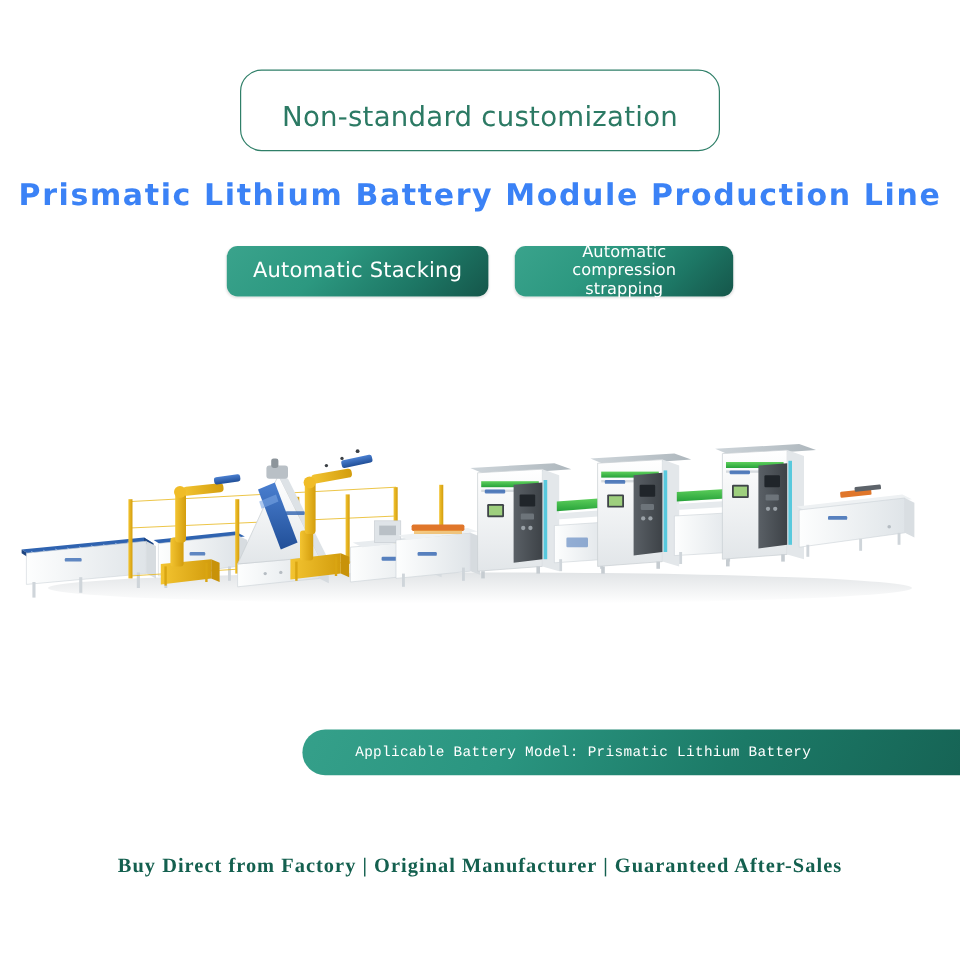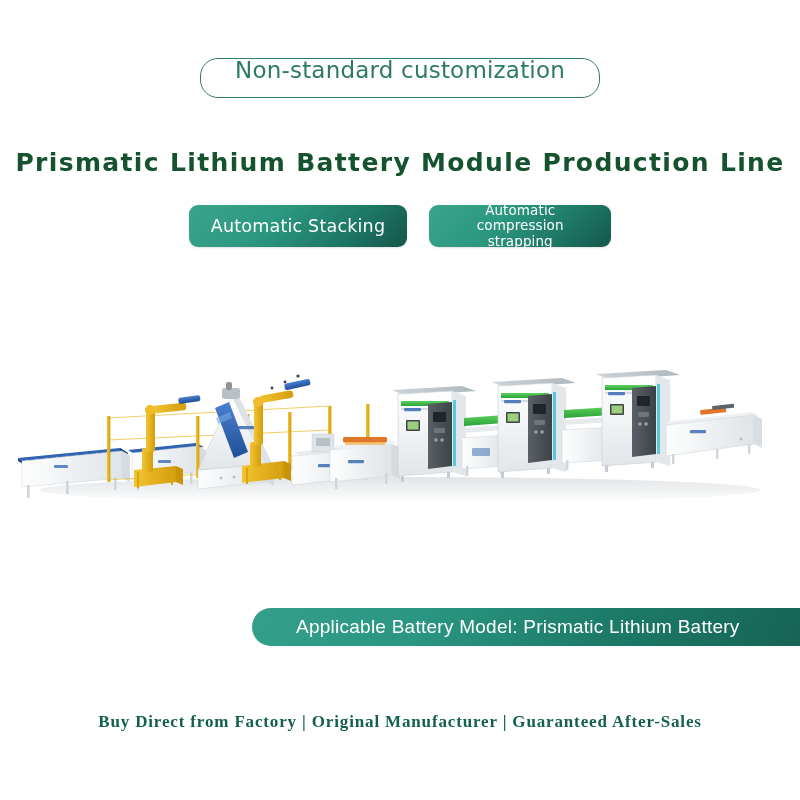--- a/index.html
+++ b/index.html
@@ -19,21 +19,21 @@
   .badge-wrap {
     position: absolute;
     left: 0; right: 0;
     top: 58px;
     display: flex;
     justify-content: center;
   }
   .badge {
     border: 1.6px solid #2f7f68;
     border-radius: 18px;
-    padding: 0 34px 15px 34px;
+    padding: 28px 34px 15px 34px;
     min-width: 318px;
     text-align: center;
     box-sizing: border-box;
   }
   .badge-text {
     font-family: "DejaVu Sans", sans-serif;
     font-size: 23px;
     font-weight: 400;
     color: #2c7a64;
     letter-spacing: 0.2px;
@@ -43,21 +43,21 @@
 
   
   .title {
     position: absolute;
     left: 0; right: 0;
     top: 148px;
     text-align: center;
     font-family: "DejaVu Sans", sans-serif;
     font-size: 25px;
     font-weight: bold;
-    color: #14532d;
+    color: #3b82f6;
     letter-spacing: 1.35px;
     white-space: nowrap;
   }
 
   
   .pill-row {
     position: absolute;
     left: 0; right: 0;
     top: 205px;
     display: flex;
@@ -115,23 +115,23 @@
     width: 580px;
     height: 38px;
     border-radius: 19px;
     background: linear-gradient(120deg, #35a08a 0%, #2a9580 30%, #1c7a67 62%, #156052 100%);
     display: flex;
     align-items: center;
     box-sizing: border-box;
     padding-left: 44px;
   }
   .banner-text {
-    font-family: Liberation Sans, sans-serif;
+    font-family: Liberation Mono, monospace;
     color: #ffffff;
-    font-size: 19px;
+    font-size: 12px;
     font-weight: 400;
     letter-spacing: 0.25px;
     white-space: nowrap;
   }
 
   
   .footer {
     position: absolute;
     left: 0; right: 0;
     top: 712px;

